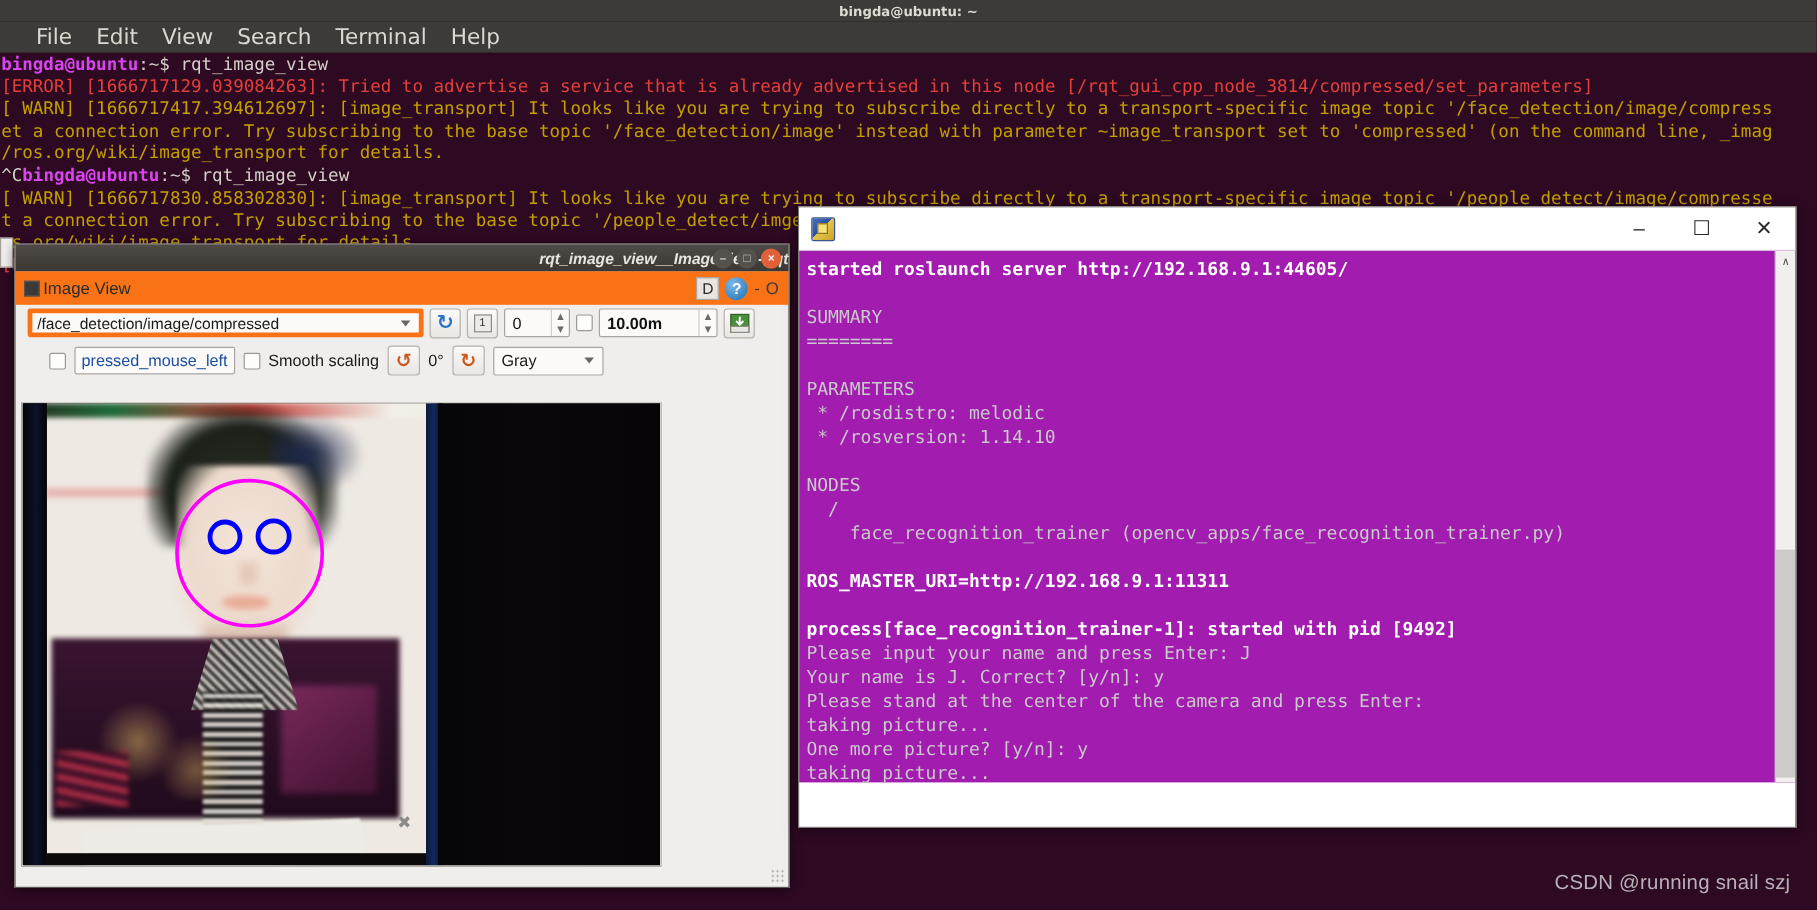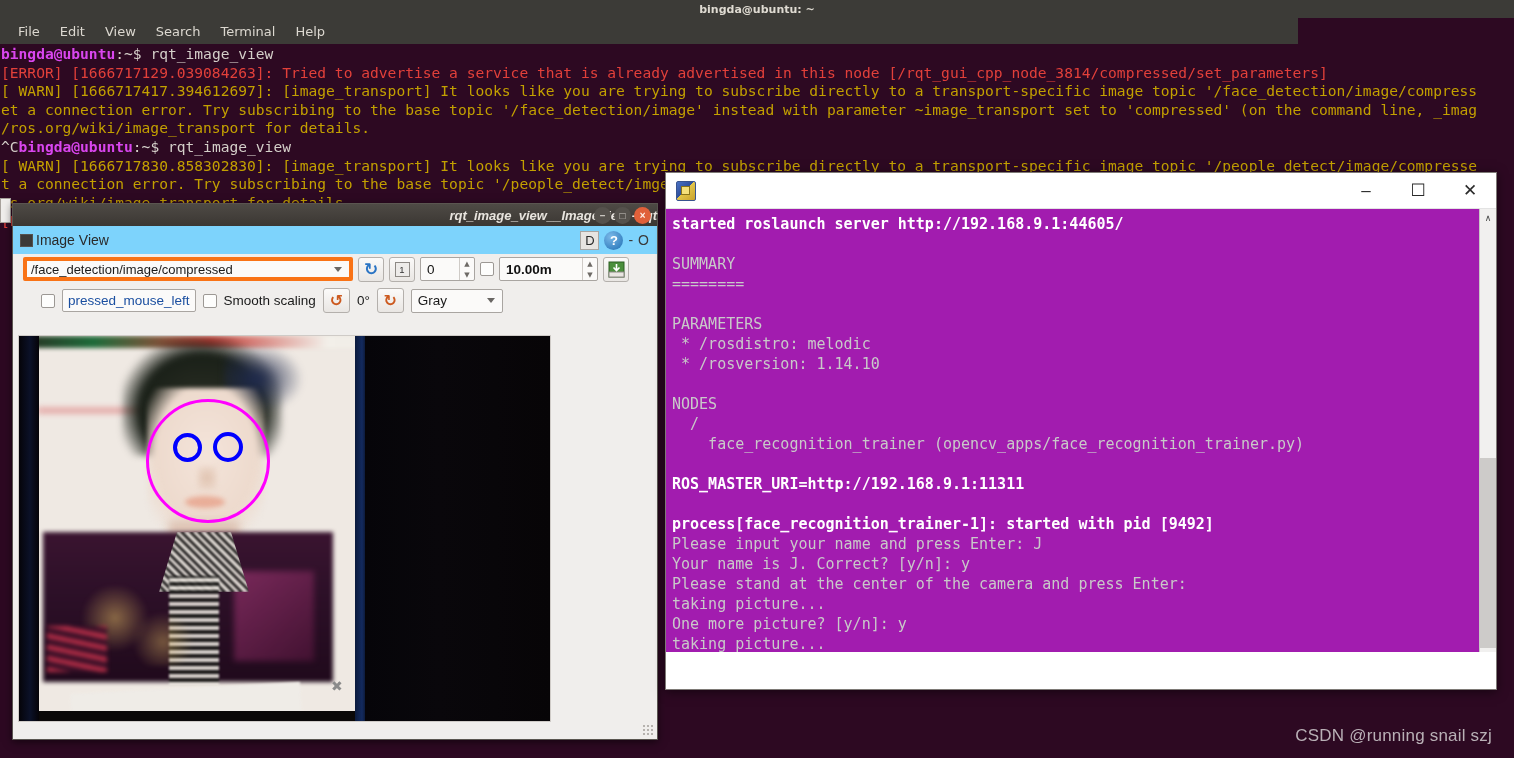--- a/index.html
+++ b/index.html
@@ -14,24 +14,24 @@
   #root { position: relative; width: 1514px; height: 758px; }
 
   
   .term-titlebar {
     position: absolute; left: 0; top: 0; width: 1514px; height: 18px;
     background: #3c3b37; color: #dfdbd2;
     font-family: "DejaVu Sans", sans-serif; font-size: 11px; font-weight: bold;
     display: flex; align-items: center; justify-content: center;
   }
   .term-menubar {
-    position: absolute; left: 0; top: 18px; width: 1298px; height: 26px;
+    position: absolute; left: 0; top: 18px; width: 1514px; height: 26px;
     background: #3c3b37; color: #dcd8d0;
-    font-family: "DejaVu Sans", sans-serif; font-size: 13px;
-    display: flex; align-items: center; padding-left: 8px; gap: 0px;
+    font-family: "DejaVu Sans", sans-serif; font-size: 18px;
+    display: flex; align-items: center; padding-left: 20px; gap: 0px;
   }
   .term-menubar .mi { padding: 2px 10px; cursor: default; }
 
   .term-body {
     position: absolute; left: 0; top: 44px; width: 1514px; height: 714px;
     background: #2d0922;
     font-family: "DejaVu Sans Mono", monospace;
     font-size: 14.6px; line-height: 18.6px;
     white-space: pre; overflow: hidden;
     padding: 1px 0 0 1px;
@@ -73,21 +73,21 @@
   .rqt-wbtns { position: absolute; right: 6px; top: 3px; display: flex; gap: 3px; }
   .wbtn { width: 17px; height: 17px; border-radius: 50%;
           display: flex; align-items: center; justify-content: center;
           font-size: 10px; color: #3a3632; font-weight: bold; }
   .wbtn.min { background: #55514c; color: #c8c4be; }
   .wbtn.max { background: #55514c; color: #c8c4be; }
   .wbtn.cls { background: #e0603a; color: #fff0e8; }
 
   .rqt-header {
     height: 28px; display: flex; align-items: center;
-    padding: 0 8px 0 7px; background: #7dd3fc;
+    padding: 0 8px 0 7px; background: #f97316;
   }
   .plugin-icon {
     width: 13px; height: 13px; background: #3c3a38;
     border: 1px solid #55524f; margin-right: 3px; flex: none;
   }
   .plugin-title { font-size: 14px; color: #2a2a2a;
                   font-family: "Liberation Sans", sans-serif; }
   .hdr-right { margin-left: auto; display: flex; align-items: center; gap: 5px; }
   .dock-d {
     width: 19px; height: 19px; border: 1px solid #a9a5a1; background: #e7e4e1;

